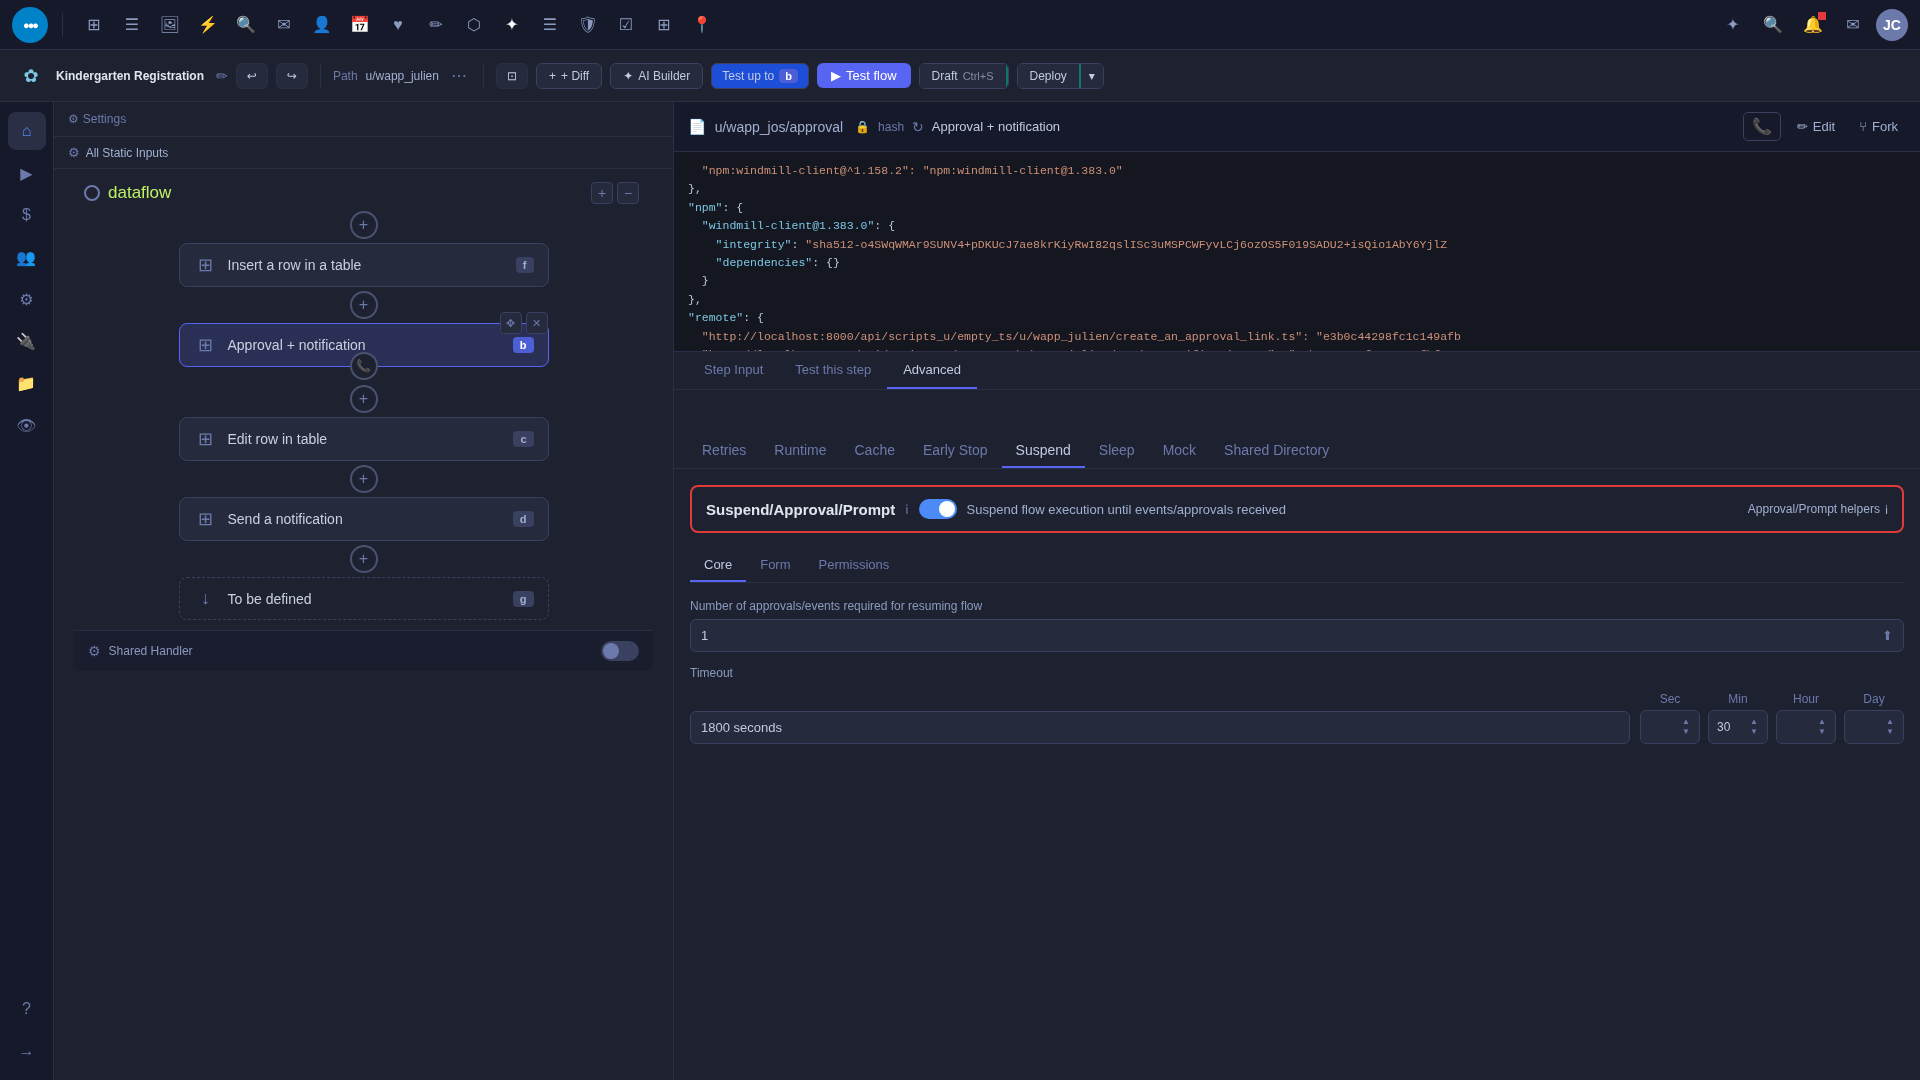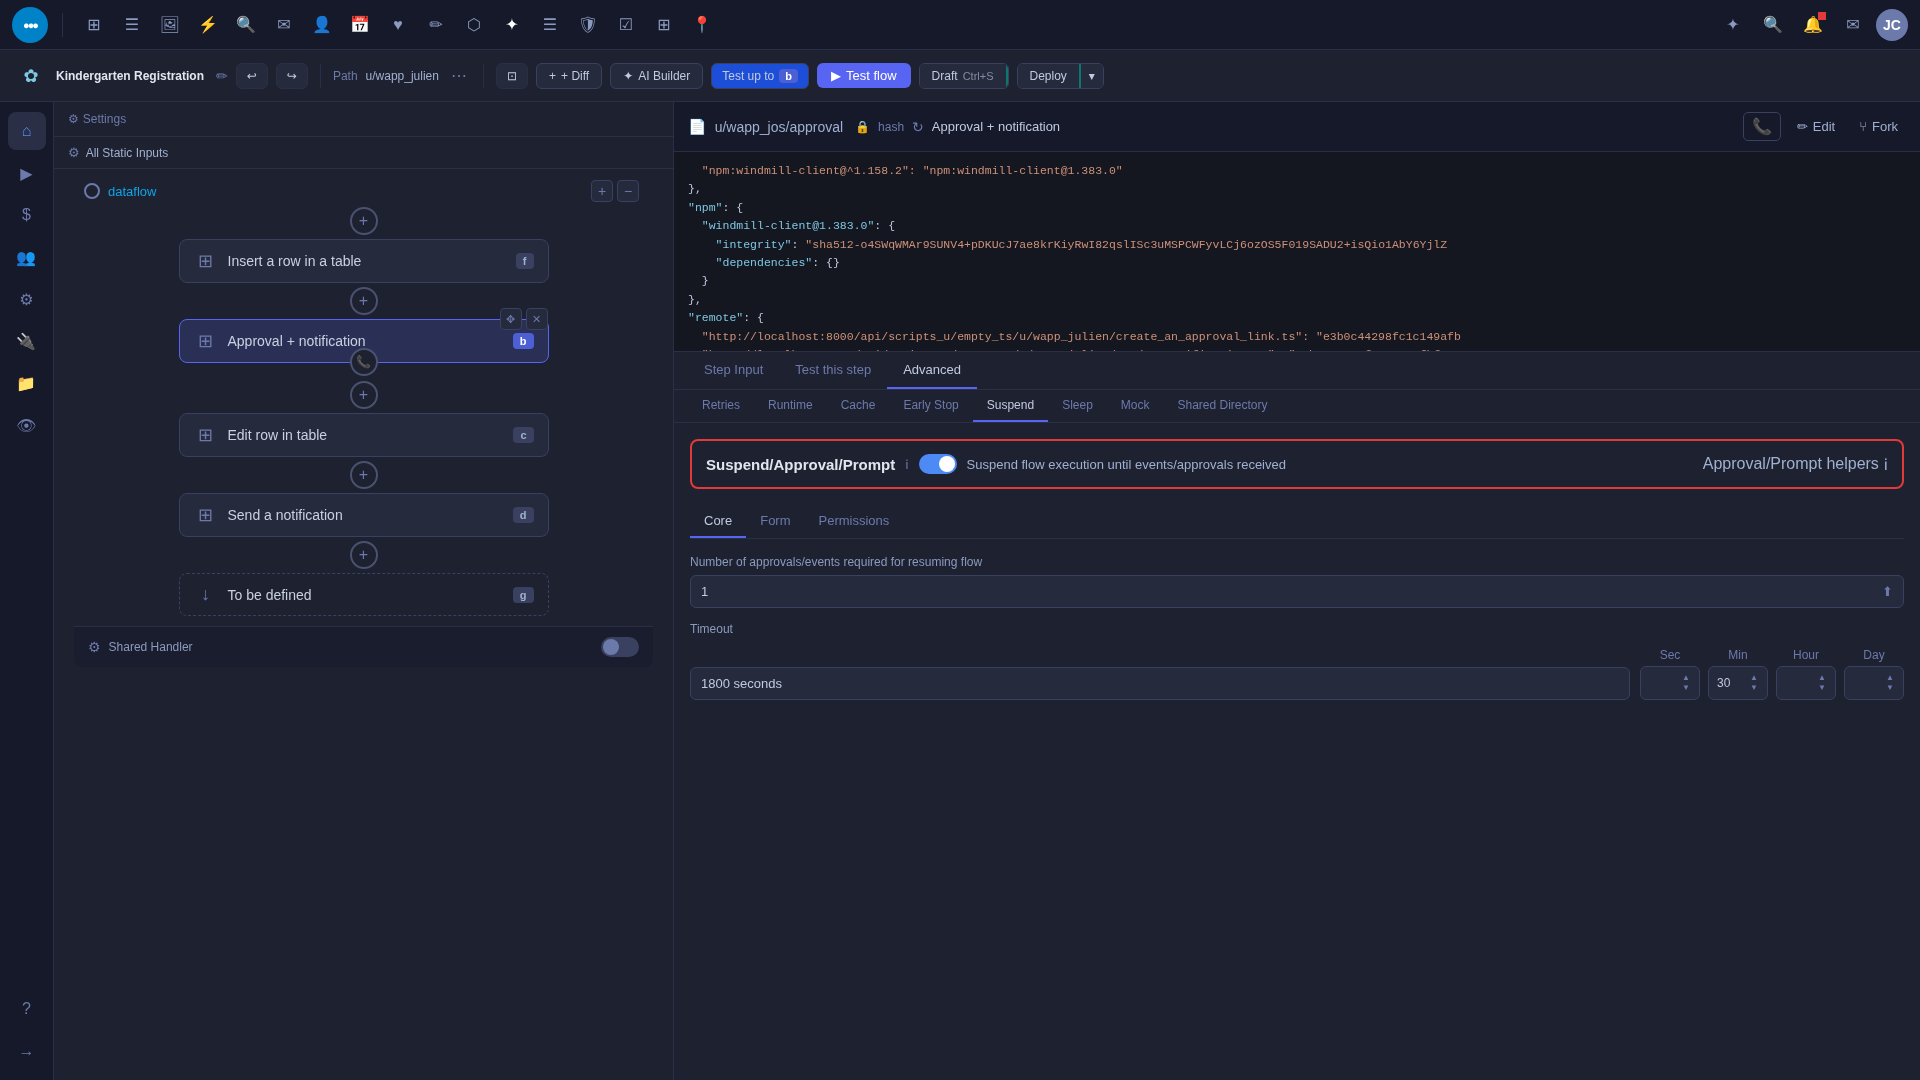--- a/index.html
+++ b/index.html
@@ -159,21 +159,21 @@
       right: 0;
       display: flex; gap: 4px; align-items: center;
     }
     .node-ctrl-btn {
       width: 22px; height: 22px; border-radius: 4px;
       background: #252a3d; border: 1px solid #3a4060;
       display: flex; align-items: center; justify-content: center;
       color: #6c7aab; cursor: pointer; font-size: 11px;
     }
     .dataflow-circle { width: 16px; height: 16px; border-radius: 50%; border: 2px solid #6c7aab; flex-shrink: 0; }
-    .dataflow-label { font-size: 13px; color: #0ea5e9; }
+    .dataflow-label { font-size: 17px; color: #bef264; }
 
     .node-phone-icon {
       position: absolute;
       bottom: -14px;
       left: 50%;
       transform: translateX(-50%);
       width: 28px; height: 28px; border-radius: 50%;
       background: #1e2130; border: 2px solid #4a5270;
       display: flex; align-items: center; justify-content: center;
       color: #6c7aab; font-size: 12px;
@@ -236,24 +236,25 @@
 
     .sub-tabs {
       display: flex;
       padding: 0 14px;
       border-bottom: 1px solid #2a2f45;
       gap: 0;
       background: #1e2130;
     }
     .sub-tab {
       padding: 8px 14px;
-      font-size: 12px;
+      font-size: 14px;
       color: #6c7aab;
       cursor: pointer;
       border-bottom: 2px solid transparent;
+      margin-top: 44px;
     }
     .sub-tab.active { color: #c0cae0; border-bottom-color: #5865f2; }
 
     
     .content-area {
       flex: 1;
       padding: 16px;
       overflow-y: auto;
     }
 
@@ -280,21 +281,21 @@
     .toggle::after {
       content: '';
       position: absolute;
       width: 16px; height: 16px;
       background: white;
       border-radius: 50%;
       top: 2px; right: 2px;
       transition: right 0.2s;
     }
     .suspend-desc { font-size: 13px; color: #a0b0d0; flex: 1; }
-    .approval-helpers { margin-left: auto; display: flex; align-items: center; gap: 5px; font-size: 16px; color: #a0b0d0; cursor: pointer; }
+    .approval-helpers { margin-left: auto; display: flex; align-items: center; gap: 5px; font-size: 12px; color: #a0b0d0; cursor: pointer; }
 
     
     .form-sub-tabs {
       display: flex;
       border-bottom: 1px solid #2a2f45;
       gap: 0;
       margin-bottom: 16px;
     }
     .form-sub-tab {
       padding: 8px 14px;

